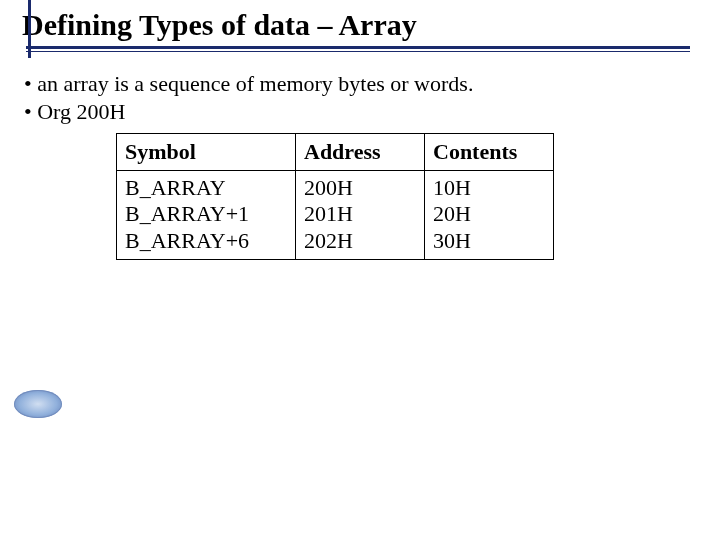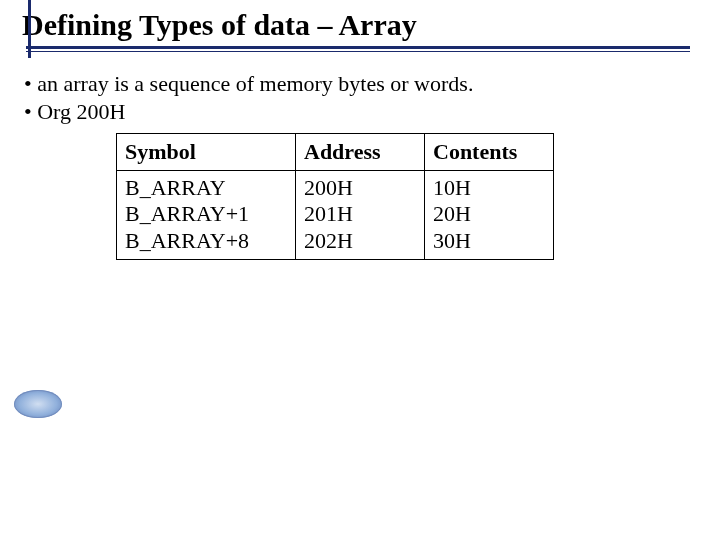--- a/index.html
+++ b/index.html
@@ -116,21 +116,21 @@
         <tbody>
             <tr>
           <th class="col-sym">Symbol</th>
           <th class="col-addr">Address</th>
           <th class="col-cont">Contents</th>
         </tr>
         <tr>
           <td class="cell-lines left">
             <div>B_ARRAY</div>
             <div>B_ARRAY+1</div>
-            <div>B_ARRAY+8</div>
+            <div>B_ARRAY+6</div>
           </td>
           <td class="cell-lines left">
             <div>200H</div>
             <div>201H</div>
             <div>202H</div>
           </td>
           <td class="cell-lines center">
             <div>10H</div>
             <div>20H</div>
             <div>30H</div>

